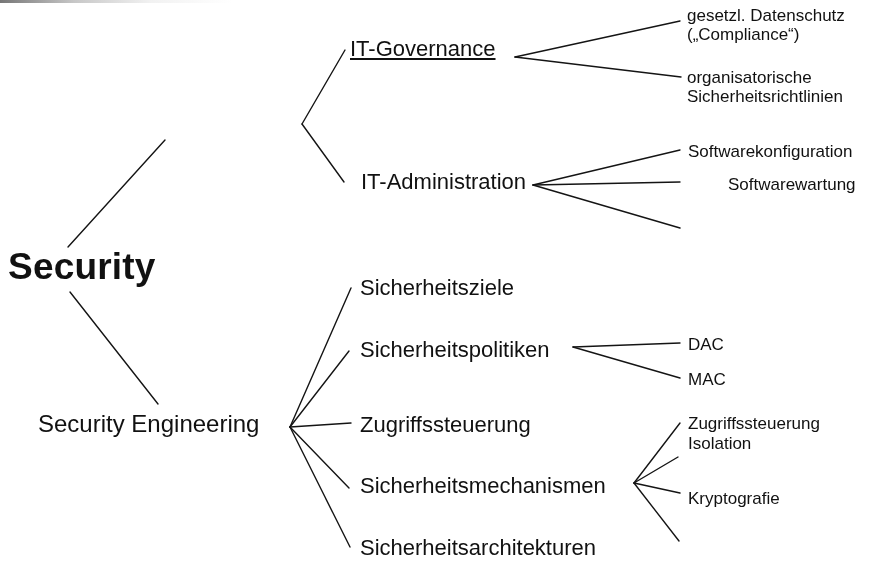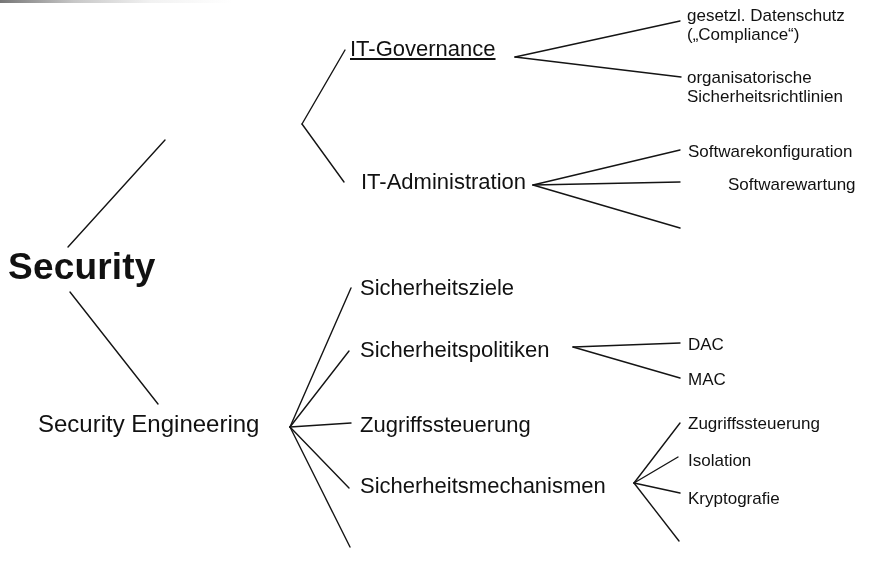--- a/index.html
+++ b/index.html
@@ -101,21 +101,22 @@
   <div class="lbl lbl-leaf" style="left:687px; top:68px;">organisatorische
 Sicherheitsrichtlinien</div>
 
   <div class="lbl lbl-leaf" style="left:688px; top:142px;">Softwarekonfiguration</div>
   <div class="lbl lbl-leaf" style="left:688px; top:175px;margin-left:40px;">Softwarewartung</div>
 
   <div class="lbl lbl-mid" style="left:360px; top:337px;">Sicherheitspolitiken</div>
   <div class="lbl lbl-mid" style="left:360px; top:275px;">Sicherheitsziele</div>
   <div class="lbl lbl-mid" style="left:360px; top:412px;">Zugriffssteuerung</div>
   <div class="lbl lbl-mid" style="left:360px; top:473px;text-align:right;">Sicherheitsmechanismen</div>
+  <div class="lbl lbl-mid" style="left:360px; top:535px;">Sicherheitsarchitekturen</div>
 
   <div class="lbl lbl-leaf" style="left:688px; top:335px;">DAC</div>
   <div class="lbl lbl-leaf" style="left:688px; top:370px;">MAC</div>
 
   <div class="lbl lbl-leaf" style="left:688px; top:414px;">Zugriffssteuerung</div>
-  <div class="lbl lbl-leaf" style="left:688px; top:451px;">Isolation</div>
+  <div class="lbl lbl-leaf" style="left:688px; top:434px;">Isolation</div>
   <div class="lbl lbl-leaf" style="left:688px; top:489px;">Kryptografie</div>
 
 </div>
 
 </body></html>

